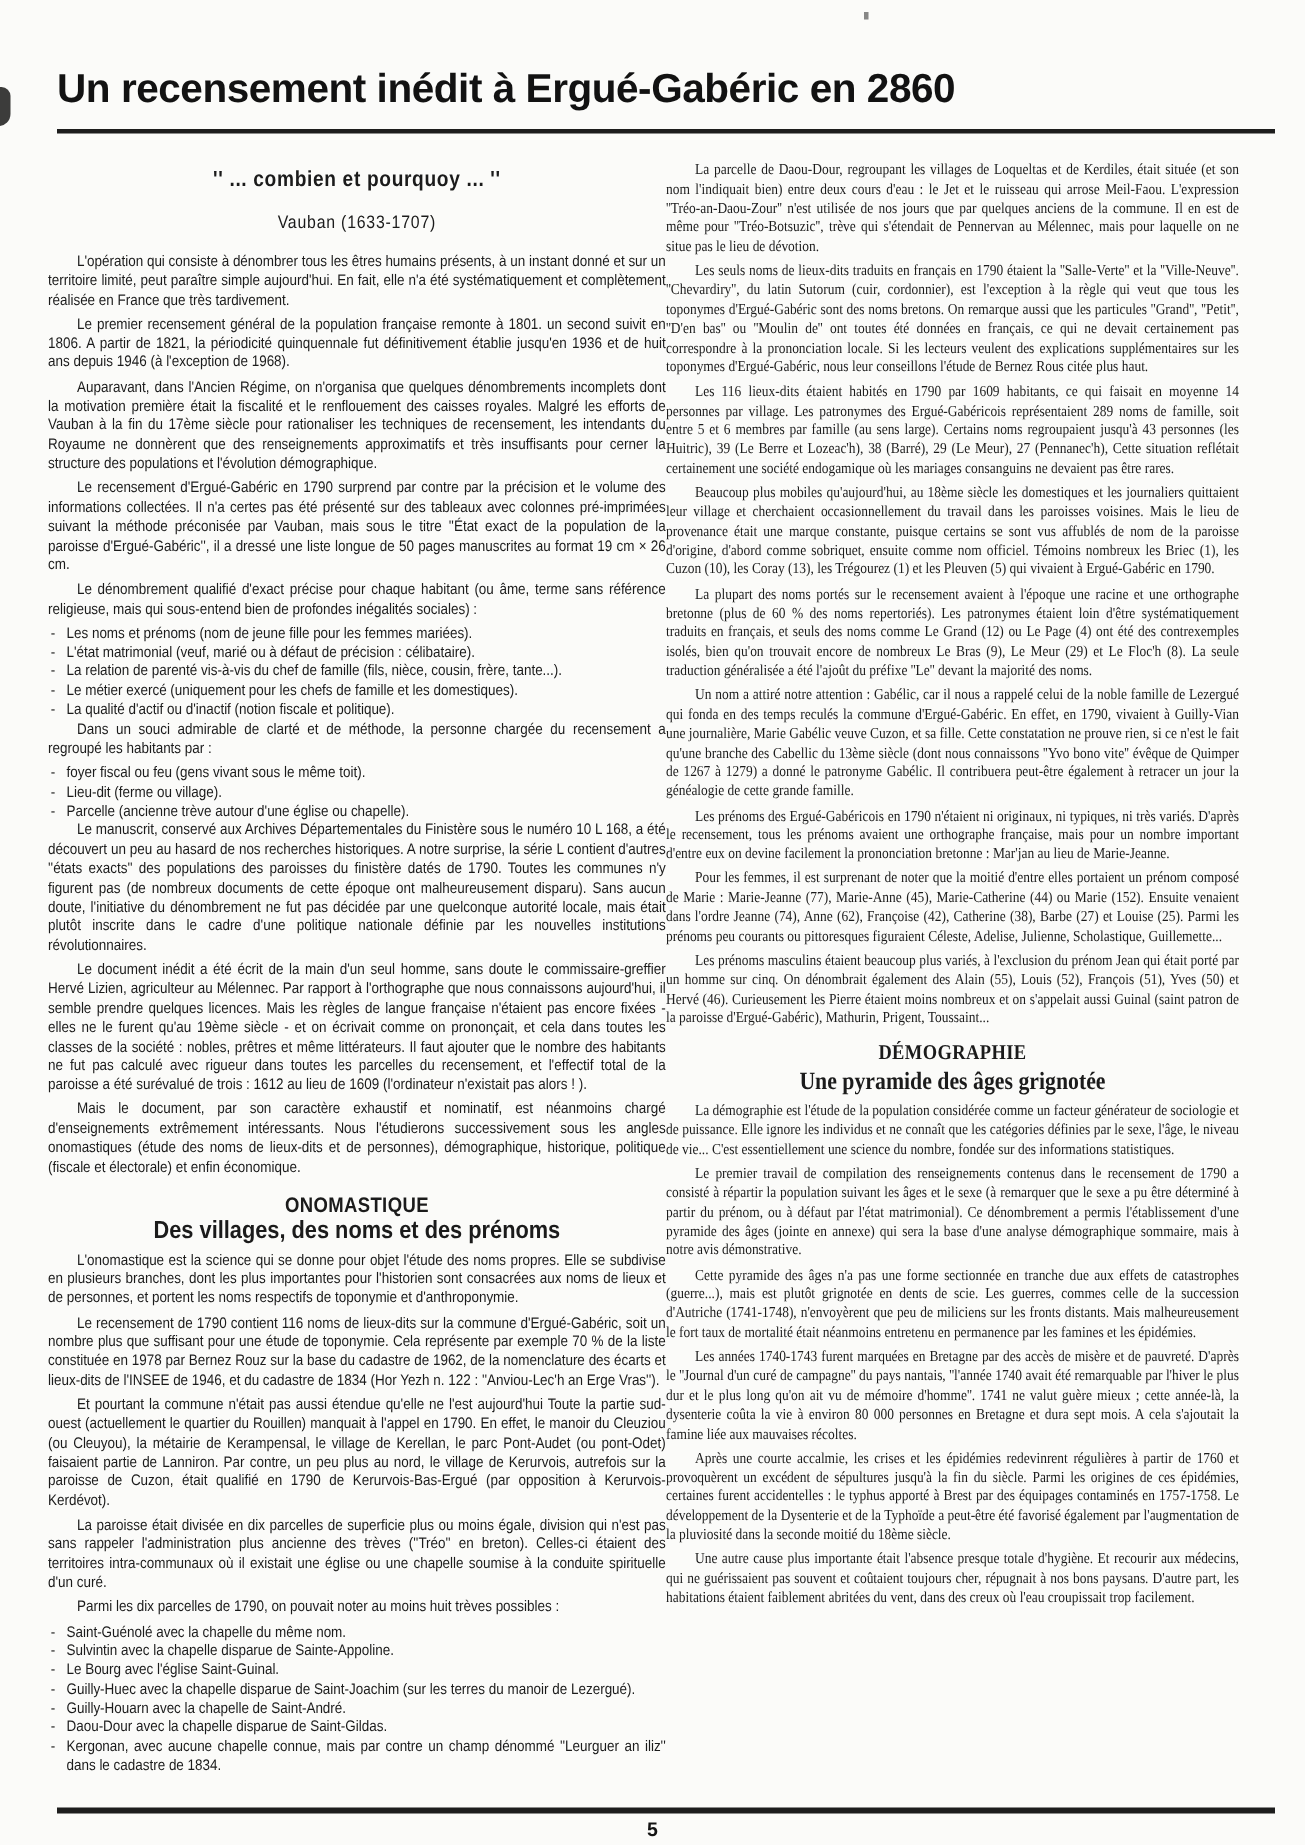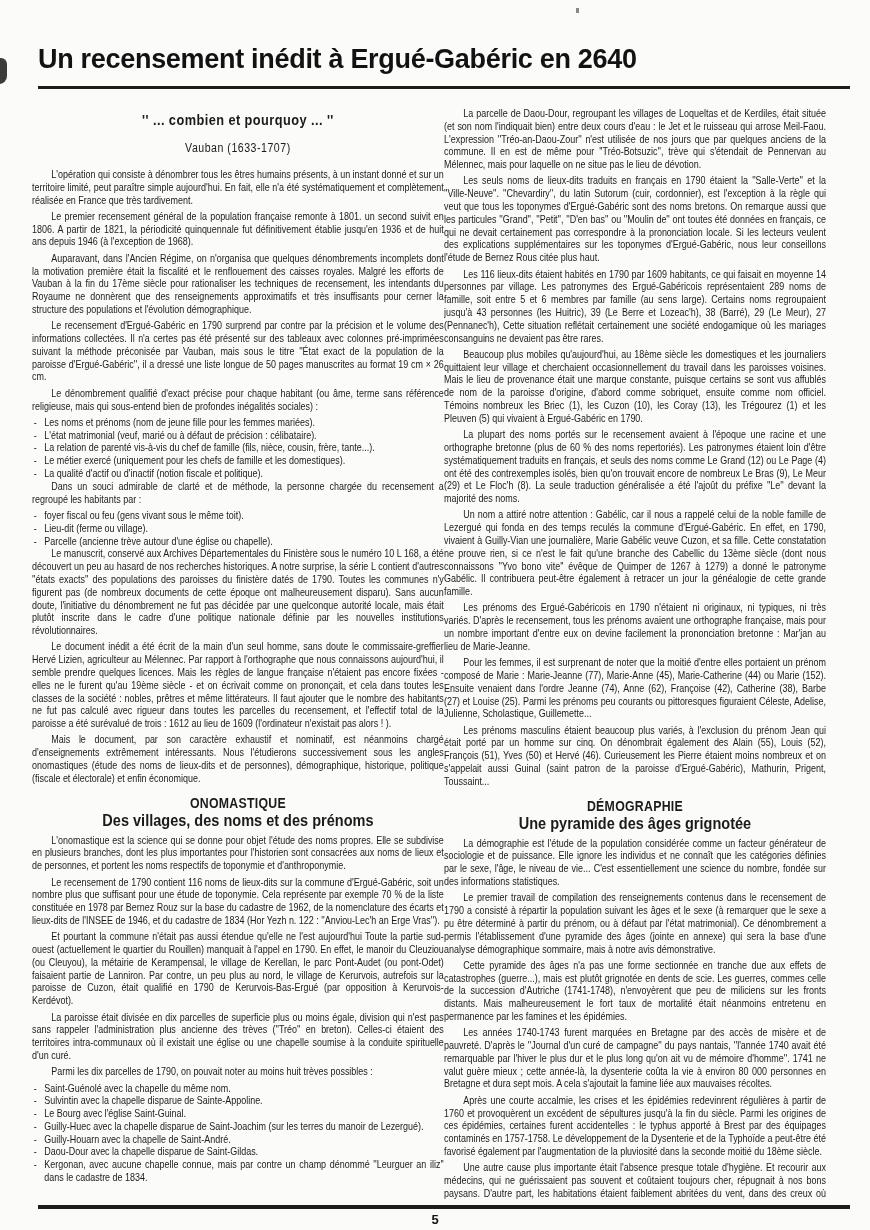--- a/index.html
+++ b/index.html
@@ -28,21 +28,21 @@
   .scan-artifact-dot{
     position:absolute;left:576px;top:8px;width:3px;height:5px;
     background:#555;opacity:.7;
   }
   .columns{
     position:absolute;left:32px;top:108px;width:818px;height:1092px;
     display:flex;overflow:hidden;
   }
   .column{overflow:hidden;}
   .column.left{width:412px;}
-  .column.right{width:382px;}
+  .column.right{width:382px;font-family:Liberation Serif, serif;}
   .col-text{transform:scaleX(0.88);transform-origin:0 0;}
   .column.left  .col-text{width:468px;}
   .column.right .col-text{width:434px;}
   .blk{font-size:10.2px;line-height:12.8px;}
   .blk-p{text-align:justify;text-indent:22px;margin:0 0 3.5px;}
   .blk-li{
     text-align:justify;margin:0;position:relative;padding-left:14px;
   }
   .blk-li::before{content:"-";position:absolute;left:2px;top:0;}
   .blk-quote{
@@ -71,21 +71,21 @@
   }
 </style>
 </head>
 <body>
 
 <div class="page">
   <div class="scan-artifact-left"></div>
   <div class="scan-artifact-dot"></div>
 
   <div class="page-header">
-    <div class="page-title">Un recensement inédit à Ergué-Gabéric en 2640</div>
+    <div class="page-title">Un recensement inédit à Ergué-Gabéric en 2860</div>
   </div>
   <div class="title-rule"></div>
 
   <div class="columns">
     <div class="column left">
       <div class="col-text">
           <div class="blk blk-quote">'' ... combien et pourquoy ... ''</div>
           <div class="blk blk-attribution">Vauban (1633-1707)</div>
           <div class="blk blk-p">L'opération qui consiste à dénombrer tous les êtres humains présents, à un instant donné et sur un territoire limité, peut paraître simple aujourd'hui. En fait, elle n'a été systématiquement et complètement réalisée en France que très tardivement.</div>
           <div class="blk blk-p">Le premier recensement général de la population française remonte à 1801. un second suivit en 1806. A partir de 1821, la périodicité quinquennale fut définitivement établie jusqu'en 1936 et de huit ans depuis 1946 (à l'exception de 1968).</div>

